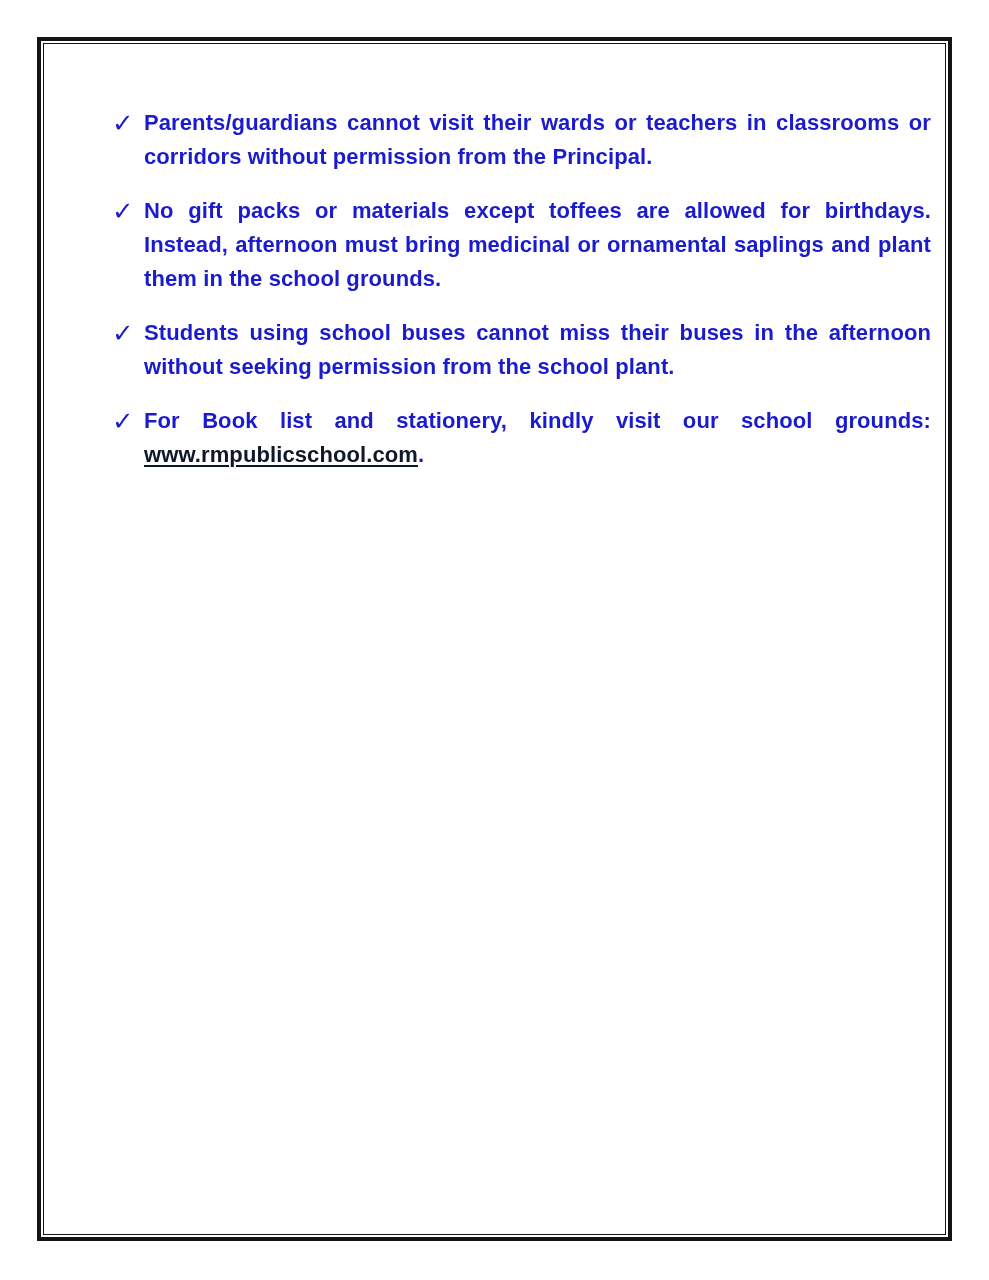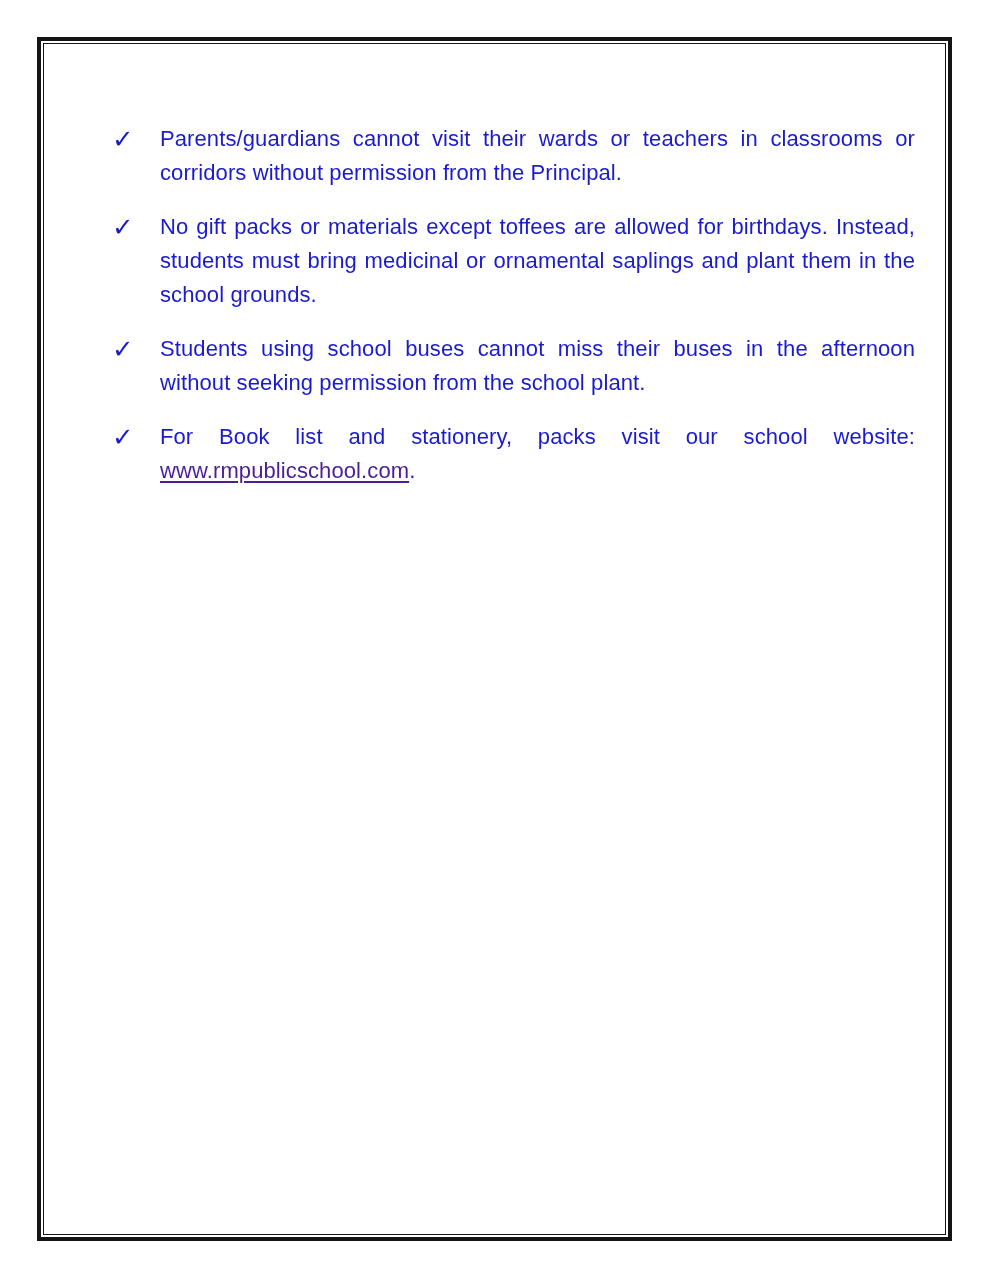--- a/index.html
+++ b/index.html
@@ -47,59 +47,59 @@
   .check {
     position: absolute;
     left: -4px;
     top: 0px;
     font-size: 26px;
     line-height: 34px;
     font-weight: 400;
     color: #1b1bce;
   }
   .bullet-text {
-    margin: 16px;
+    margin: 0;
     font-size: 22px;
     line-height: 34px;
-    font-weight: 400;
+    font-weight: 700;
     text-align: justify;
     text-align-last: left;
     letter-spacing: 0.1px;
     color: #1b1bce;
   }
   .link {
-    color: #4c1d95;
+    color: #0f172a;
     text-decoration: underline;
     text-decoration-thickness: 2px;
     text-underline-offset: 3px;
     cursor: pointer;
   }
 </style>
 </head>
 <body>
 
 <div class="frame-outer">
   <div class="frame-inner">
     <div class="content">
 
       <div class="bullet-item">
         <span class="check">✓</span>
         <p class="bullet-text">Parents/guardians cannot visit their wards or teachers in classrooms or corridors without permission from the Principal.</p>
       </div>
 
       <div class="bullet-item">
         <span class="check">✓</span>
-        <p class="bullet-text">No gift packs or materials except toffees are allowed for birthdays. Instead, students must bring medicinal or ornamental saplings and plant them in the school grounds.</p>
+        <p class="bullet-text">No gift packs or materials except toffees are allowed for birthdays. Instead, afternoon must bring medicinal or ornamental saplings and plant them in the school grounds.</p>
       </div>
 
       <div class="bullet-item">
         <span class="check">✓</span>
         <p class="bullet-text">Students using school buses cannot miss their buses in the afternoon without seeking permission from the school plant.</p>
       </div>
 
       <div class="bullet-item">
         <span class="check">✓</span>
-        <p class="bullet-text"><span>For Book list and stationery, packs visit our school website: </span><a class="link">www.rmpublicschool.com</a><span>.</span></p>
+        <p class="bullet-text"><span>For Book list and stationery, kindly visit our school grounds: </span><a class="link">www.rmpublicschool.com</a><span>.</span></p>
       </div>
 
     </div>
   </div>
 </div>
 
 </body></html>

